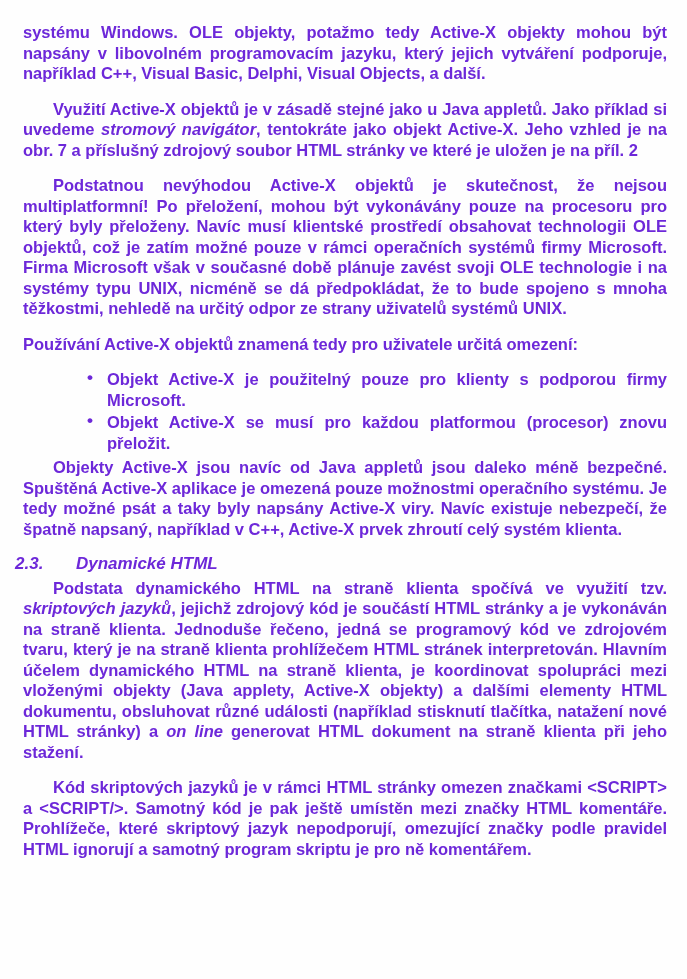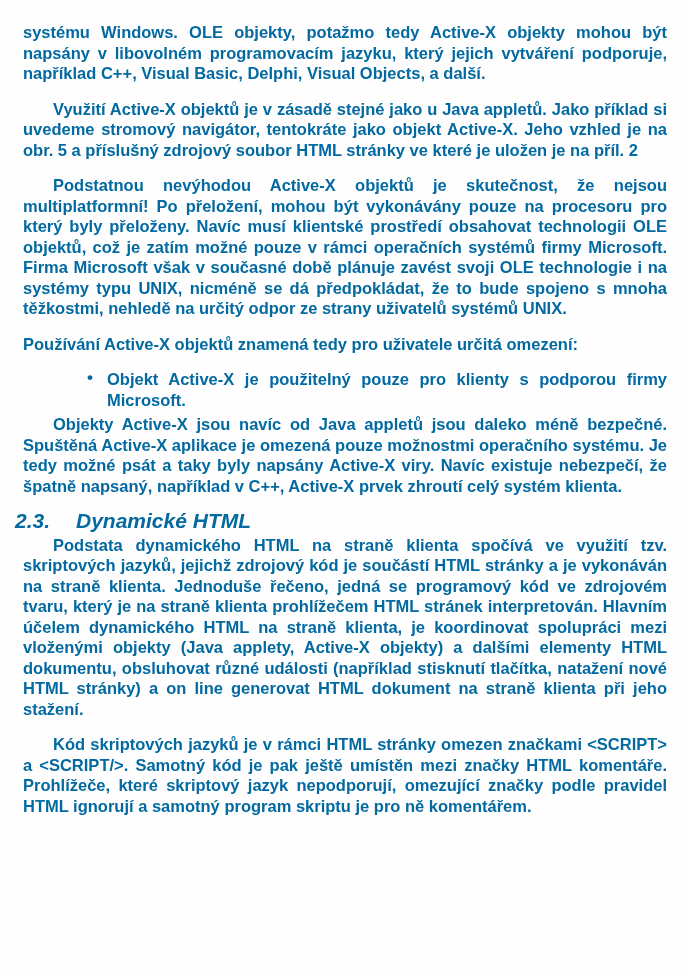--- a/index.html
+++ b/index.html
@@ -5,38 +5,39 @@
   html, body {
     margin: 0;
     padding: 0;
     background: #ffffff;
   }
   .page {
     position: relative;
     width: 687px;
     height: 979px;
     background: #fefefe;
-    color: #0369a1;
+    color: #6d28d9;
     font-family: "Liberation Sans", "DejaVu Sans", sans-serif;
     font-size: 16.5px;
     line-height: 20.5px;
     font-weight: bold;
     box-sizing: border-box;
     padding: 22px 20px 10px 23px;
     overflow: hidden;
     -webkit-font-smoothing: none;
   }
   .doc p.para {
     margin: 0 0 15px 0;
     text-align: justify;
   }
   .doc p.para.indent {
     text-indent: 30px;
   }
   .doc .i {
+    font-style: italic;
   }
   .doc ul.bullets {
     list-style: none;
     margin: 3px 0 4px 0;
     padding: 0 0 0 62px;
   }
   .doc ul.bullets li {
     position: relative;
     padding-left: 22px;
     text-align: justify;
@@ -46,39 +47,40 @@
     content: "\2022";
     position: absolute;
     left: 2px;
     top: -1px;
     font-size: 17px;
   }
   .doc .heading {
     font-weight: bold;
     font-style: italic;
     margin: 0 0 3px -8px;
-    font-size: 21px;
+    font-size: 17px;
     white-space: nowrap;
   }
   .doc .heading .num {
     display: inline-block;
     width: 61px;
     font-style: italic;
   }
 </style>
 </head>
 <body>
 
 <div class="page">
   <div class="doc">
       <p class="para"><span>systému Windows. OLE objekty, potažmo tedy Active-X objekty mohou být napsány v libovolném programovacím jazyku, který jejich vytváření podporuje, například C++, Visual Basic, Delphi, Visual Objects, a další.</span></p>
-      <p class="para indent"><span>Využití Active-X objektů je v zásadě stejné jako u Java appletů. Jako příklad si uvedeme </span><span class="i">stromový navigátor</span><span>, tentokráte jako objekt Active-X. Jeho vzhled je na obr. 5 a příslušný zdrojový soubor HTML stránky ve které je uložen je na příl. 2</span></p>
+      <p class="para indent"><span>Využití Active-X objektů je v zásadě stejné jako u Java appletů. Jako příklad si uvedeme </span><span class="i">stromový navigátor</span><span>, tentokráte jako objekt Active-X. Jeho vzhled je na obr. 7 a příslušný zdrojový soubor HTML stránky ve které je uložen je na příl. 2</span></p>
       <p class="para indent"><span>Podstatnou nevýhodou Active-X objektů je skutečnost, že nejsou multiplatformní! Po přeložení, mohou být vykonávány pouze na procesoru pro který byly přeloženy. Navíc musí klientské prostředí obsahovat technologii OLE objektů, což je zatím možné pouze v rámci operačních systémů firmy Microsoft. Firma Microsoft však v současné době plánuje zavést svoji OLE technologie i na systémy typu UNIX, nicméně se dá předpokládat, že to bude spojeno s mnoha těžkostmi, nehledě na určitý odpor ze strany uživatelů systémů UNIX.</span></p>
       <p class="para"><span>Používání Active-X objektů znamená tedy pro uživatele určitá omezení:</span></p>
       <ul class="bullets">
         <li><span>Objekt Active-X je použitelný pouze pro klienty s podporou firmy Microsoft.</span></li>
+        <li><span>Objekt Active-X se musí pro každou platformou (procesor) znovu přeložit.</span></li>
       </ul>
       <p class="para indent"><span>Objekty Active-X jsou navíc od Java appletů jsou daleko méně bezpečné. Spuštěná Active-X aplikace je omezená pouze možnostmi operačního systému. Je tedy možné psát a taky byly napsány Active-X viry. Navíc existuje nebezpečí, že špatně napsaný, například v C++, Active-X prvek zhroutí celý systém klienta.</span></p>
       <div class="heading"><span class="num">2.3.</span><span class="title">Dynamické HTML</span></div>
       <p class="para indent"><span>Podstata dynamického HTML na straně klienta spočívá ve využití tzv. </span><span class="i">skriptových jazyků</span><span>, jejichž zdrojový kód je součástí HTML stránky a je vykonáván na straně klienta. Jednoduše řečeno, jedná se programový kód ve zdrojovém tvaru, který je na straně klienta prohlížečem HTML stránek interpretován. Hlavním účelem dynamického HTML na straně klienta, je koordinovat spolupráci mezi vloženými objekty (Java applety, Active-X objekty) a dalšími elementy HTML dokumentu, obsluhovat různé události (například stisknutí tlačítka, natažení nové HTML stránky) a </span><span class="i">on line</span><span> generovat HTML dokument na straně klienta při jeho stažení.</span></p>
       <p class="para indent"><span>Kód skriptových jazyků je v rámci HTML stránky omezen značkami &lt;SCRIPT&gt; a &lt;SCRIPT/&gt;. Samotný kód je pak ještě umístěn mezi značky HTML komentáře. Prohlížeče, které skriptový jazyk nepodporují, omezující značky podle pravidel HTML ignorují a samotný program skriptu je pro ně komentářem.</span></p>
     </div>
 </div>
 
 </body></html>

